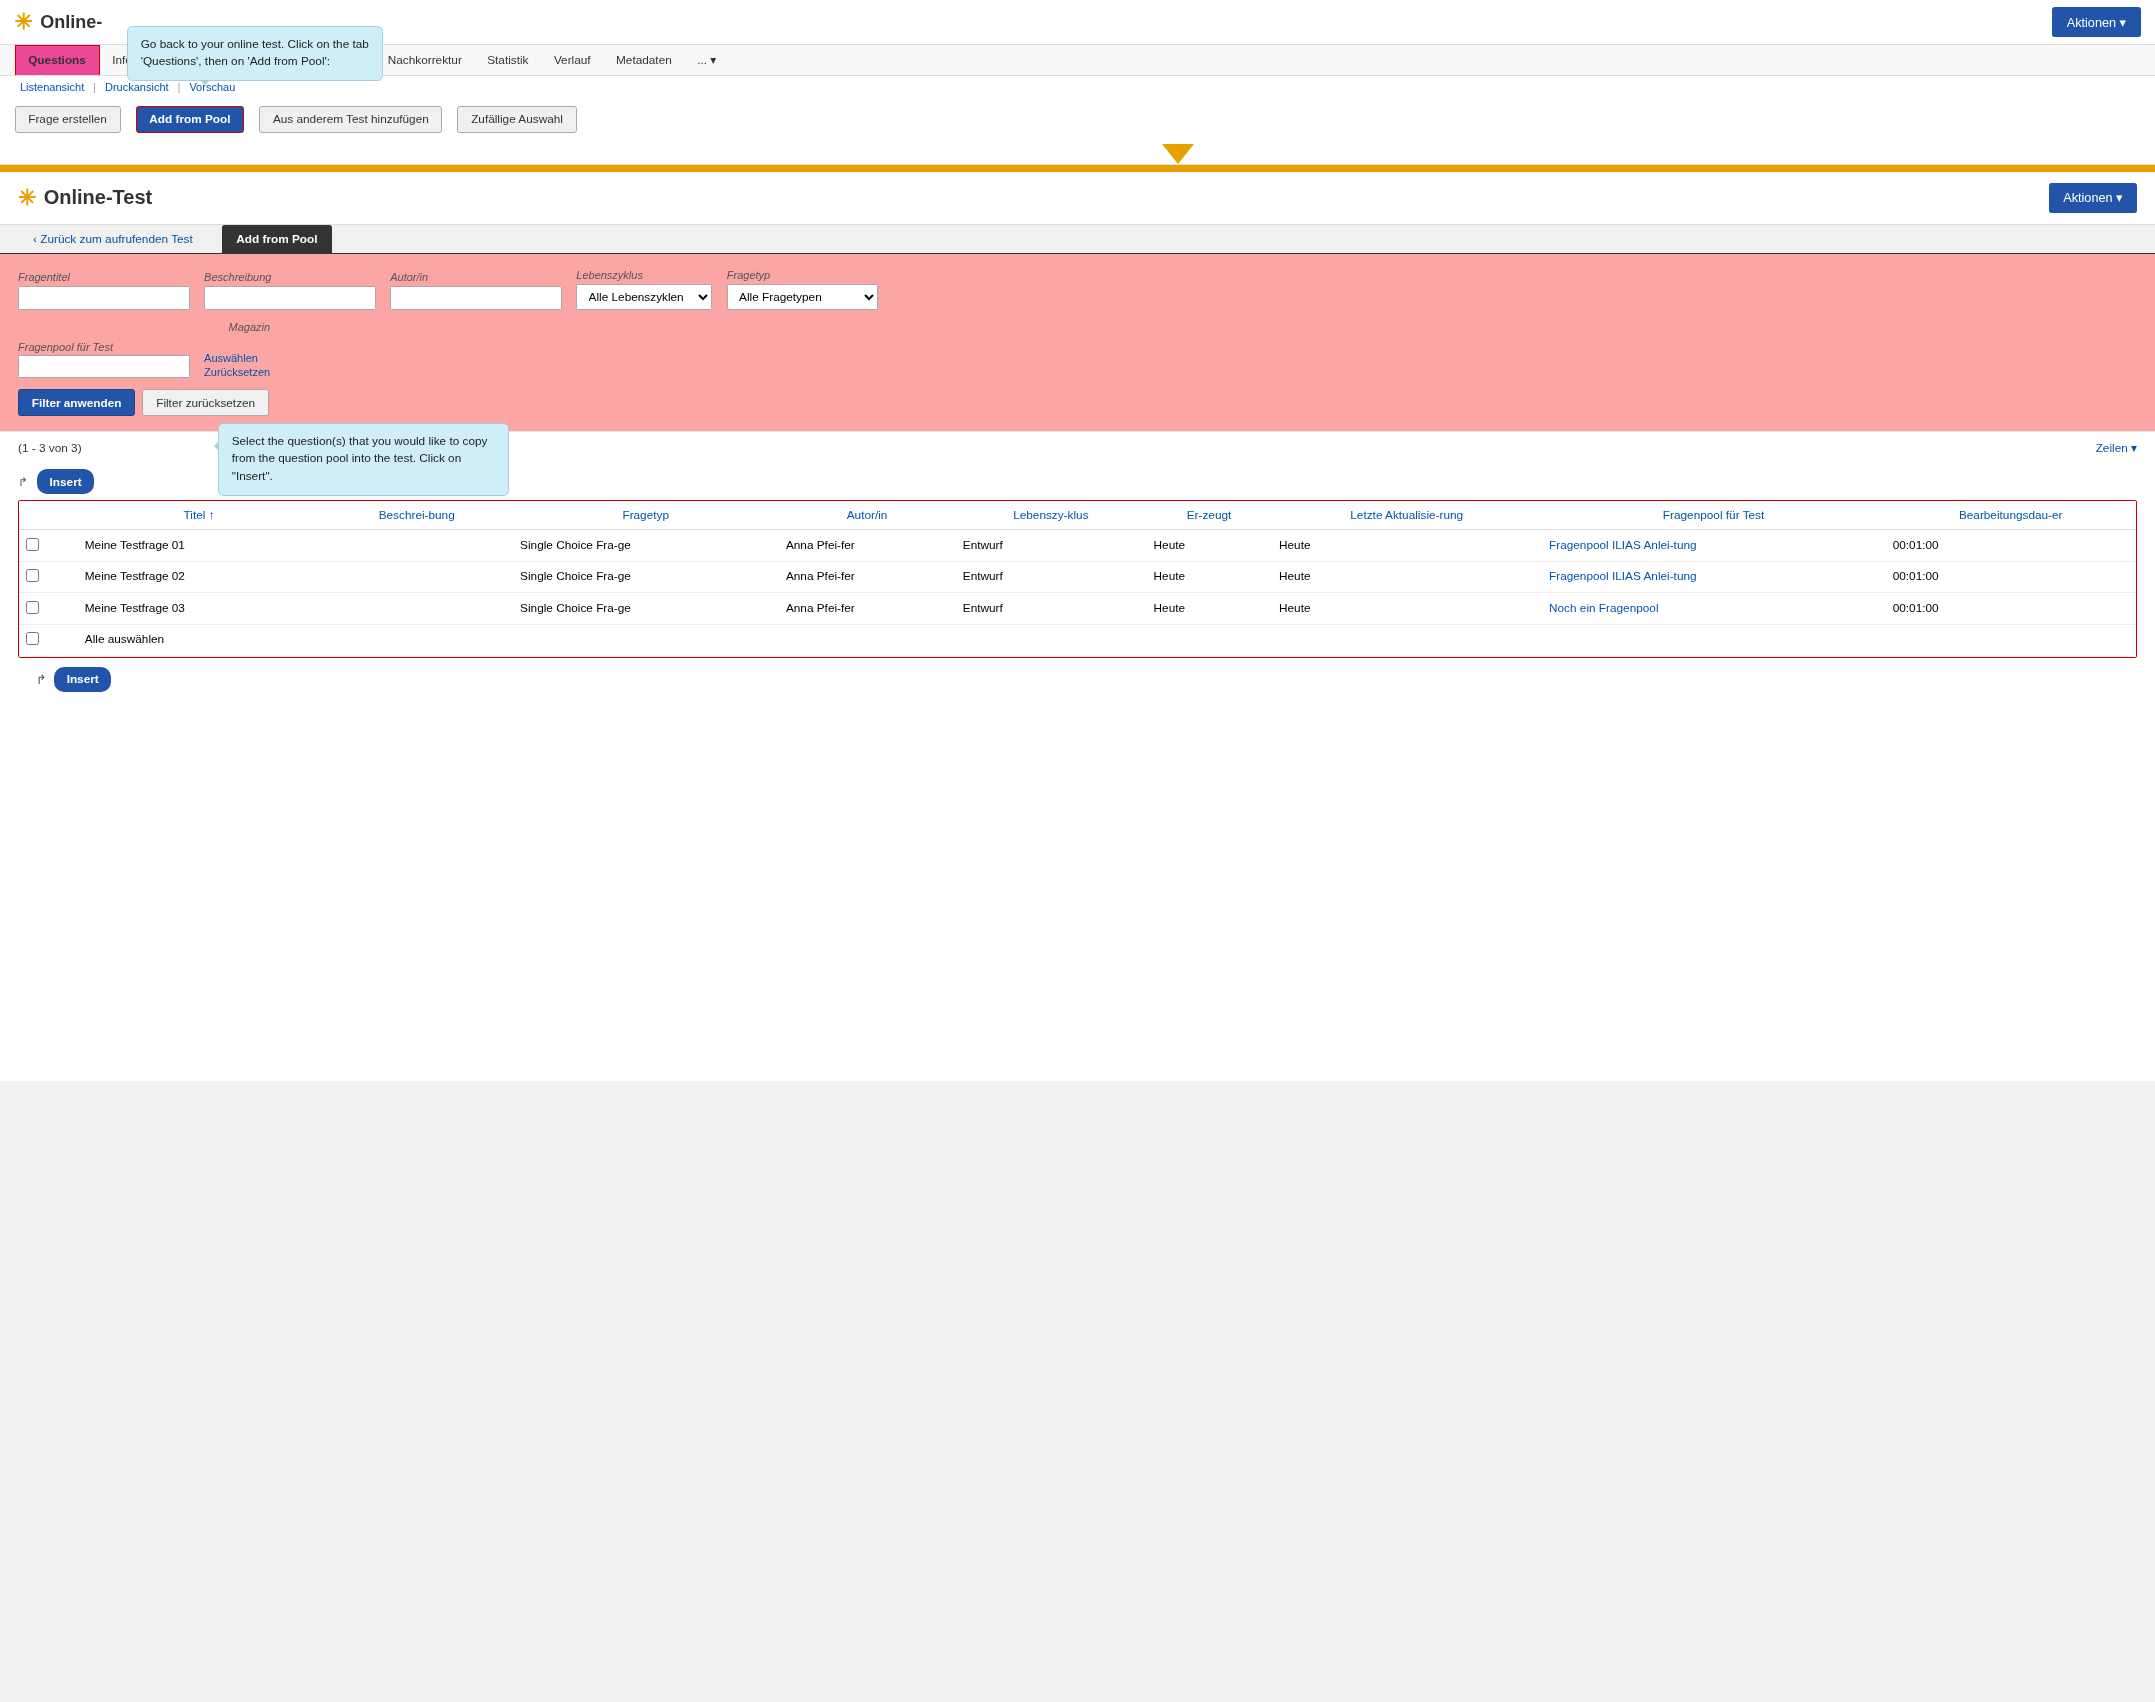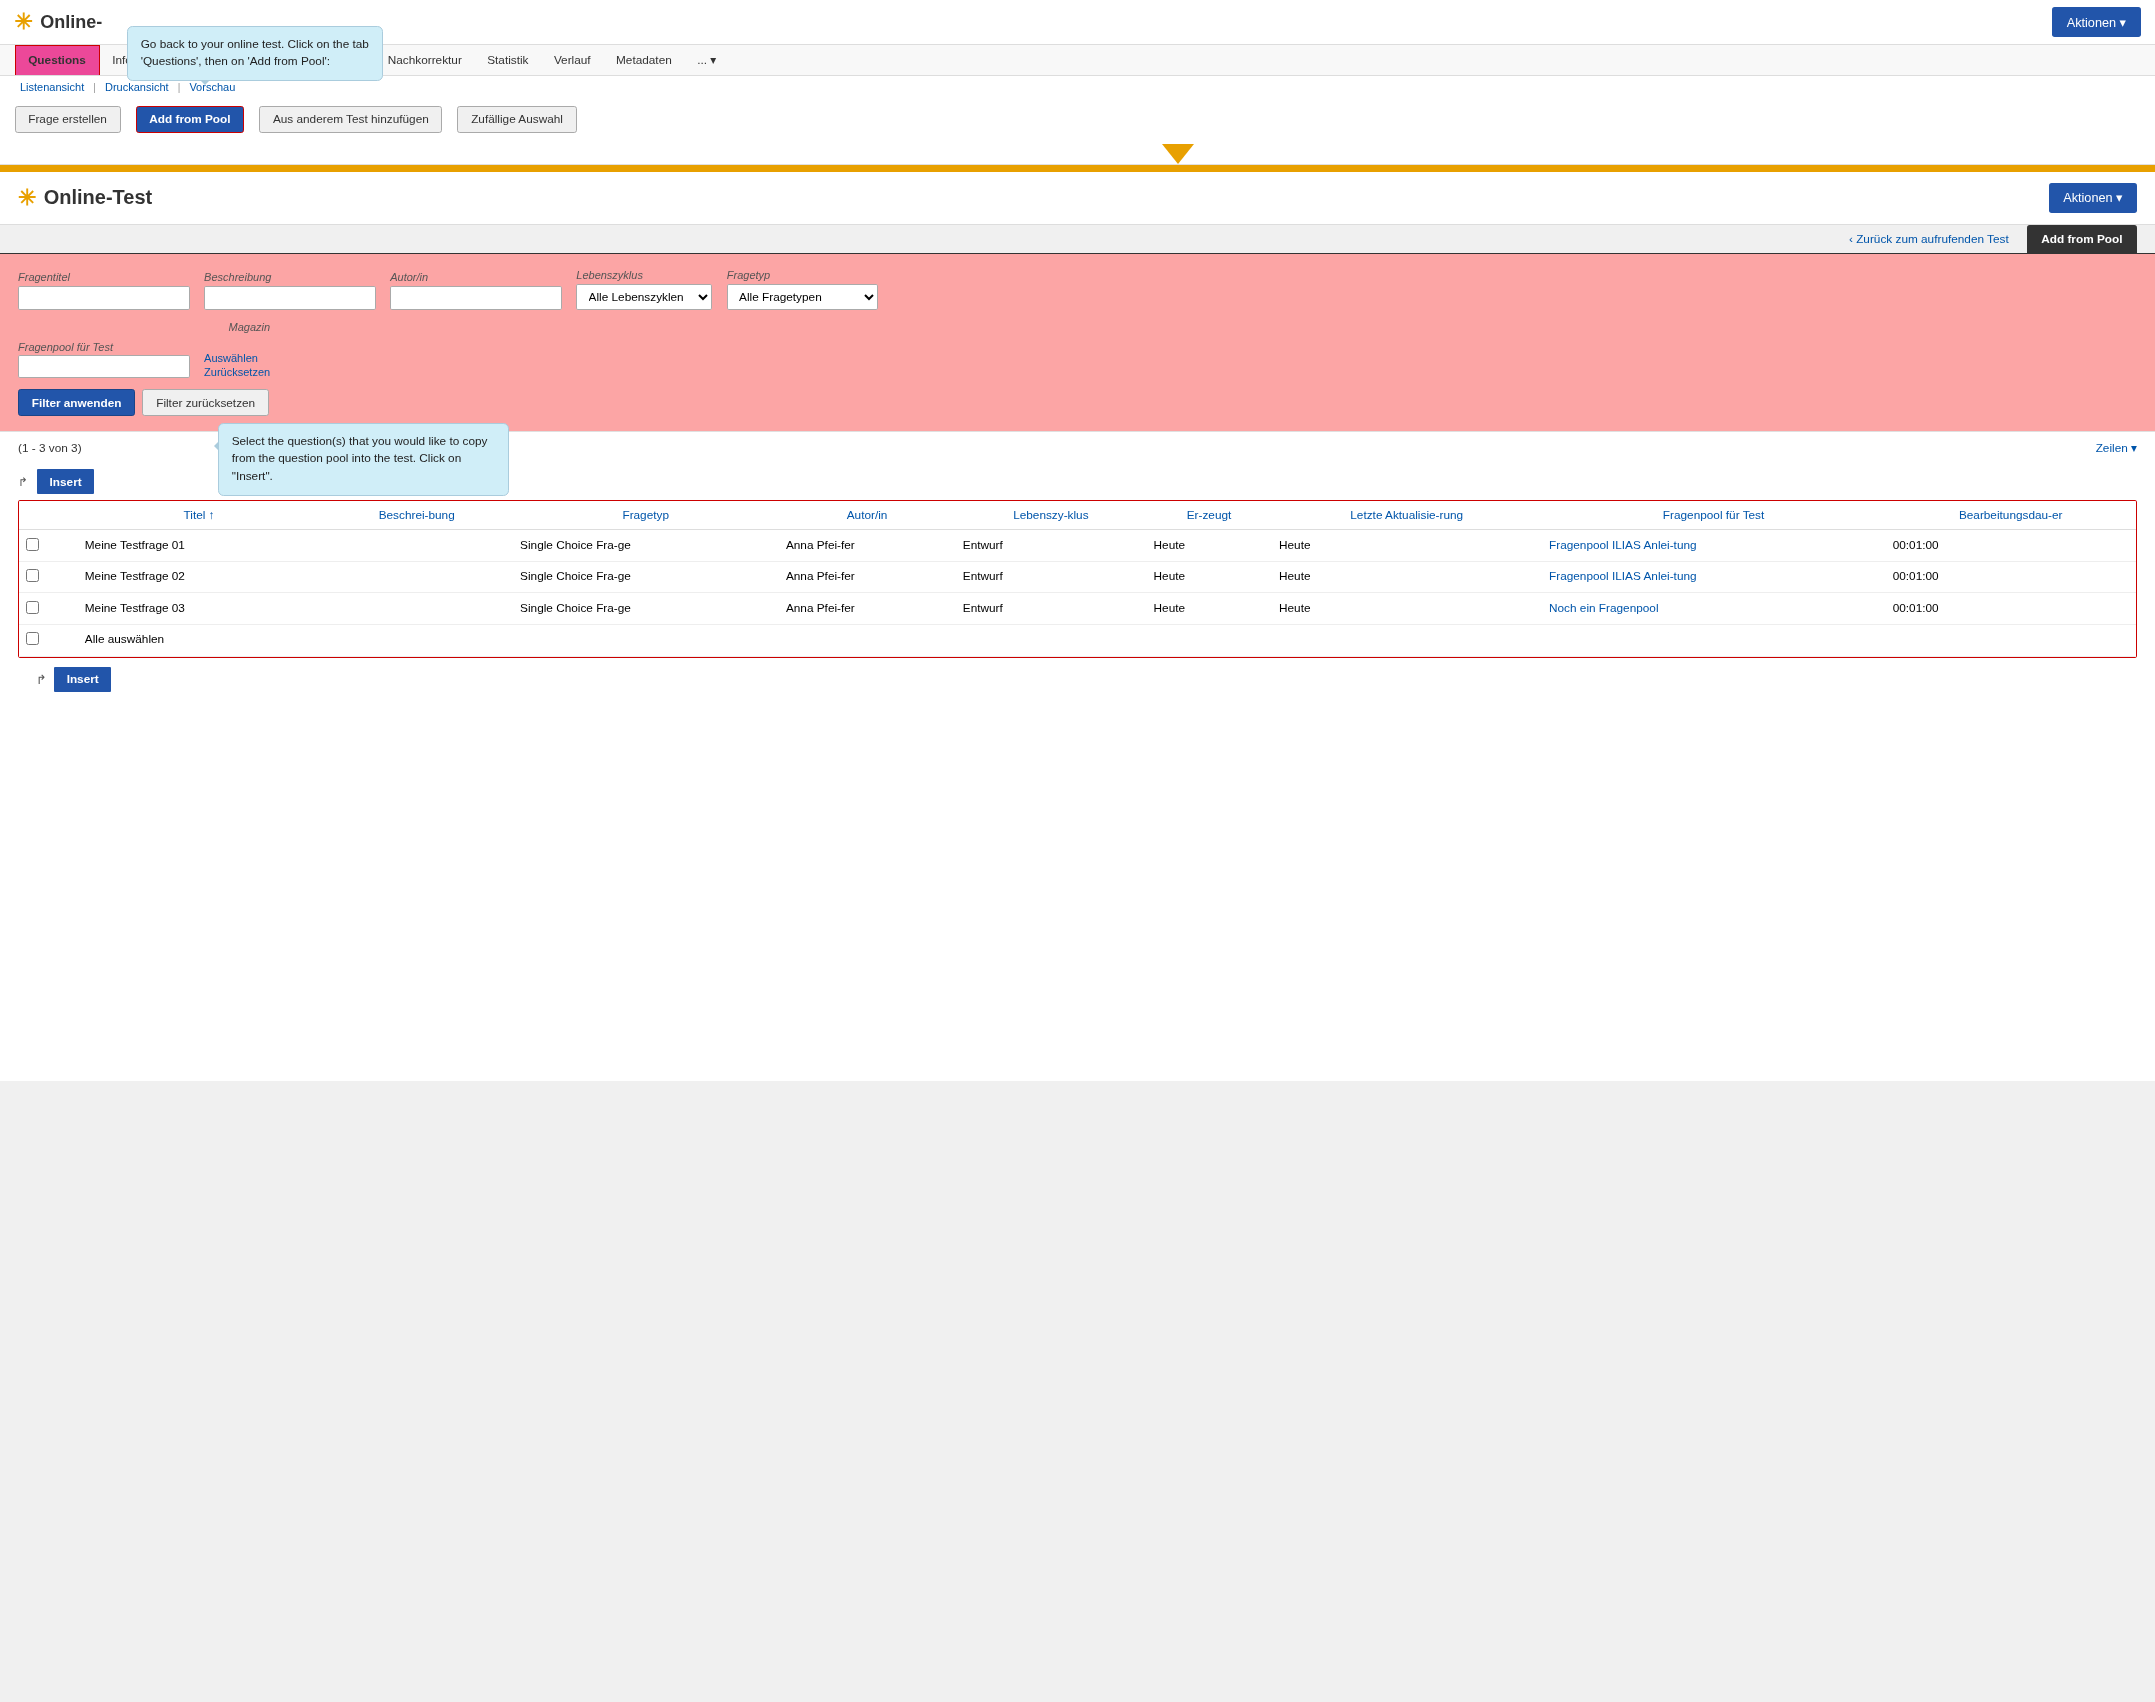--- a/index.html
+++ b/index.html
@@ -141,25 +141,24 @@
       display: flex;
       align-items: center;
       gap: 7.3px;
       font-size: 20px;
       font-weight: bold;
       color: #333;
     }
     .tabs-row {
       display: flex;
       align-items: center;
-      padding: 0 18px;
+      padding: 0 24px;
       border-bottom: 1.8px solid #333;
       background: #f0f0f0;
-      gap: 9px;
-      justify-content: flex-end;
+      gap: 20px;
     }
     .tabs-row .back-link {
       color: #0055aa;
       text-decoration: none;
       font-size: 11.8px;
       padding: 5.5px 9px;
       display: flex;
       align-items: center;
       gap: 3.6px;
     }
@@ -265,21 +264,21 @@
       padding: 5.5px 0;
       display: flex;
       align-items: center;
       gap: 9px;
     }
     .btn-insert {
       background: #2255aa;
       color: #fff;
       border: none;
       padding: 5.5px 12.7px;
-      border-radius: 1px;
+      border-radius: 10px;
       cursor: pointer;
       font-size: 11.8px;
       font-weight: bold;
     }
 
     
     .tooltip-insert {
       background: #d0eef8;
       border: 0.9px solid #aaccdd;
       border-radius: 5.5px;

